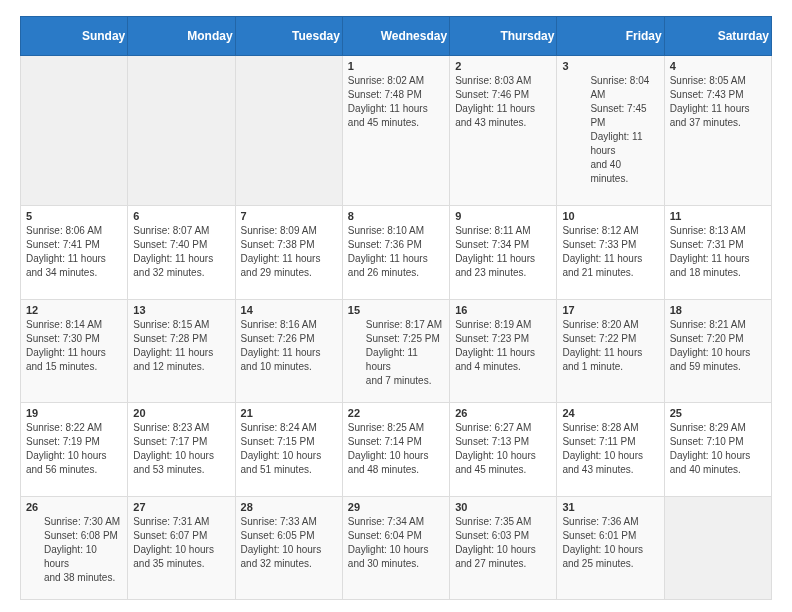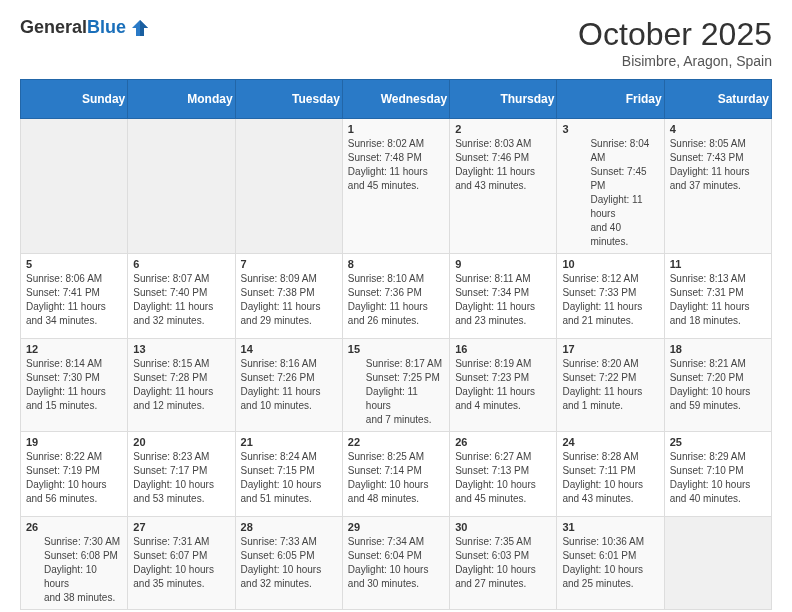--- a/index.html
+++ b/index.html
@@ -93,39 +93,20 @@
       color: #444;
     }
     .empty-cell {
       background: #f0f0f0 !important;
     }
   </style>
 </head>
 <body>
 
 <div class="page">
-  <div class="header">
-    <div class="logo">
-      <div>
-        <div style="display:flex;align-items:center;">
-          <span class="logo-text">
-            <span class="logo-general">General</span><span class="logo-blue">Blue</span>
-          </span>
-          <svg class="logo-icon" viewBox="0 0 24 24">
-            <path d="M4 12 L12 4 L20 12 L16 12 L16 20 L8 20 L8 12 Z" fill="#2a7ac7"></path>
-            <path d="M12 4 L20 12 L16 12 L16 20 L12 20 L12 4 Z" fill="#1a5fa0"></path>
-          </svg>
-        </div>
-      </div>
-    </div>
-    <div class="title-block">
-      <div class="month-title">October 2025</div>
-      <div class="location-title">Bisimbre, Aragon, Spain</div>
-    </div>
-  </div>
 
   <table class="calendar">
     <thead>
       <tr>
       <th>Sunday</th>
           <th>Monday</th>
           <th>Tuesday</th>
           <th>Wednesday</th>
           <th>Thursday</th>
           <th>Friday</th>
@@ -350,21 +331,21 @@
           </td>
           <td>
             <span class="day-num">30</span>
             <div class="cell-content" style="white-space: pre-line;">Sunrise: 7:35 AM
 Sunset: 6:03 PM
 Daylight: 10 hours
 and 27 minutes.</div>
           </td>
           <td>
             <span class="day-num">31</span>
-            <div class="cell-content" style="white-space: pre-line;">Sunrise: 10:36 AM
+            <div class="cell-content" style="white-space: pre-line;">Sunrise: 7:36 AM
 Sunset: 6:01 PM
 Daylight: 10 hours
 and 25 minutes.</div>
           </td>
           <td class="empty-cell"></td>
         </tr>
       </tbody>
   </table>
 </div>
 

